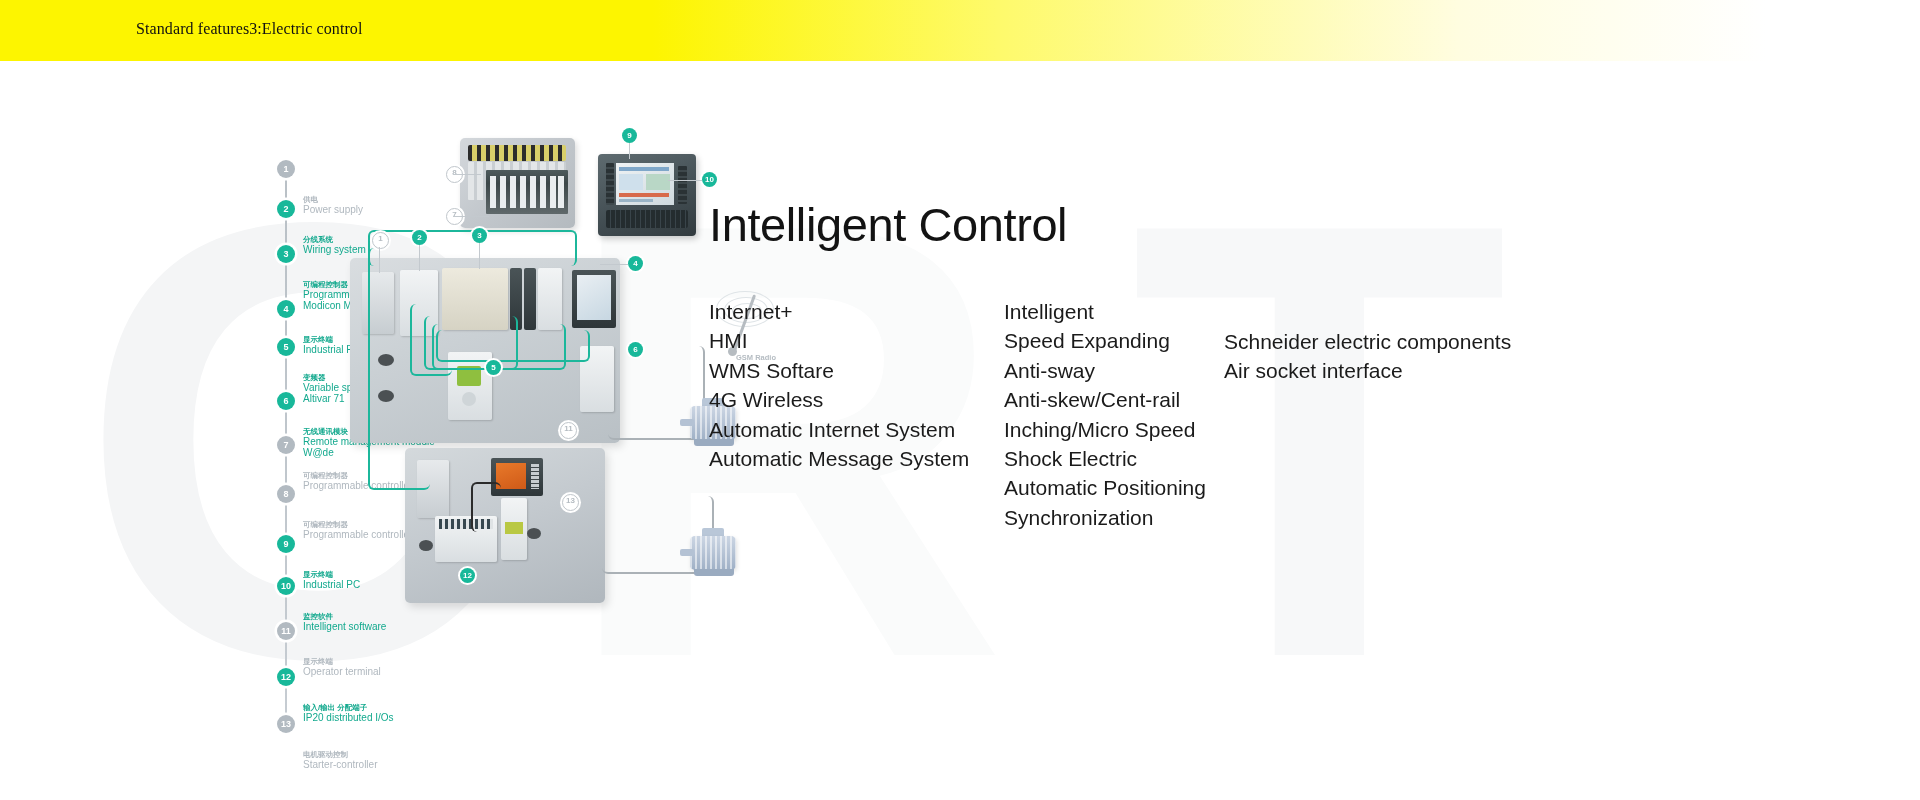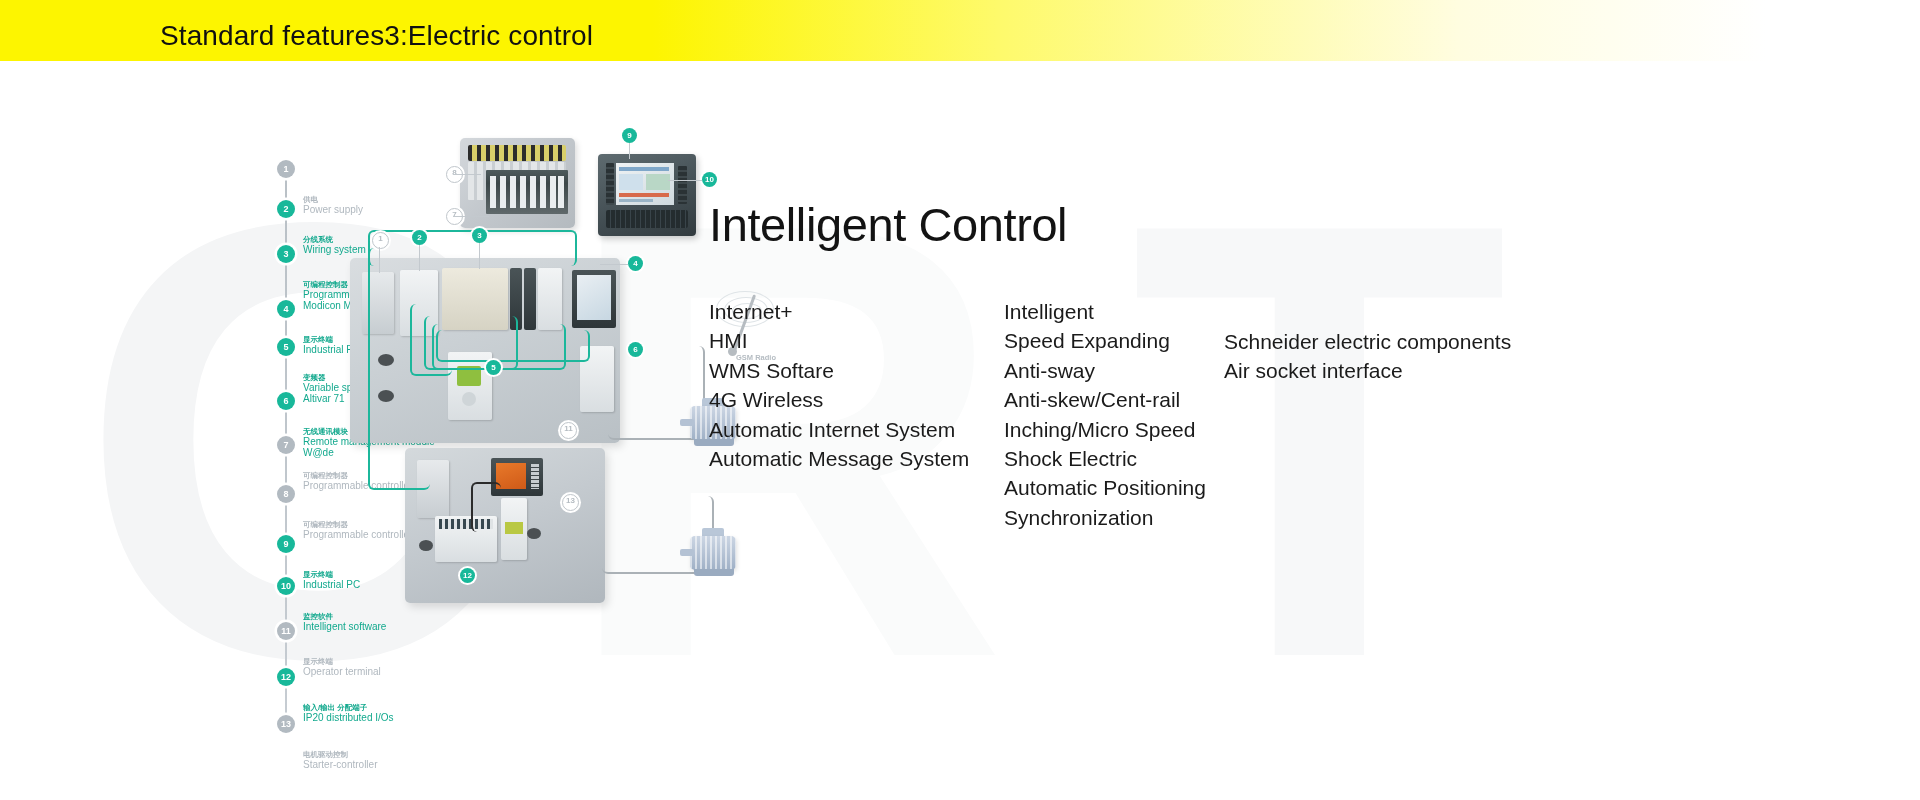--- a/index.html
+++ b/index.html
@@ -9,22 +9,22 @@
     font-family:"Liberation Sans", sans-serif;
     -webkit-font-smoothing:antialiased;
   }
 
   
   #title-banner{
     position:absolute;left:0;top:0;width:1920px;height:61px;
     background:linear-gradient(to right,#fdf500 0%,#fdf500 34%,#fefa6b 52%,#fffde0 76%,#ffffff 92%,#ffffff 100%);
   }
   #title-text{
-    position:absolute;left:160px;top:20px;
-    font-size:28px;color:#111;letter-spacing:0.1px;white-space:nowrap;
+    position:absolute;left:136px;top:20px;
+    font-size:16px;color:#111;letter-spacing:0.1px;white-space:nowrap;font-family:Liberation Serif, serif;
   }
 
   
   .wm{
     position:absolute;color:#f4f5f6;font-weight:700;
     font-family:"Liberation Sans", sans-serif;
     user-select:none;line-height:1;
   }
   #wm-c{left:78px;top:130px;font-size:620px;}
   #wm-r{left:560px;top:130px;font-size:620px;color:#fafbfb;}

